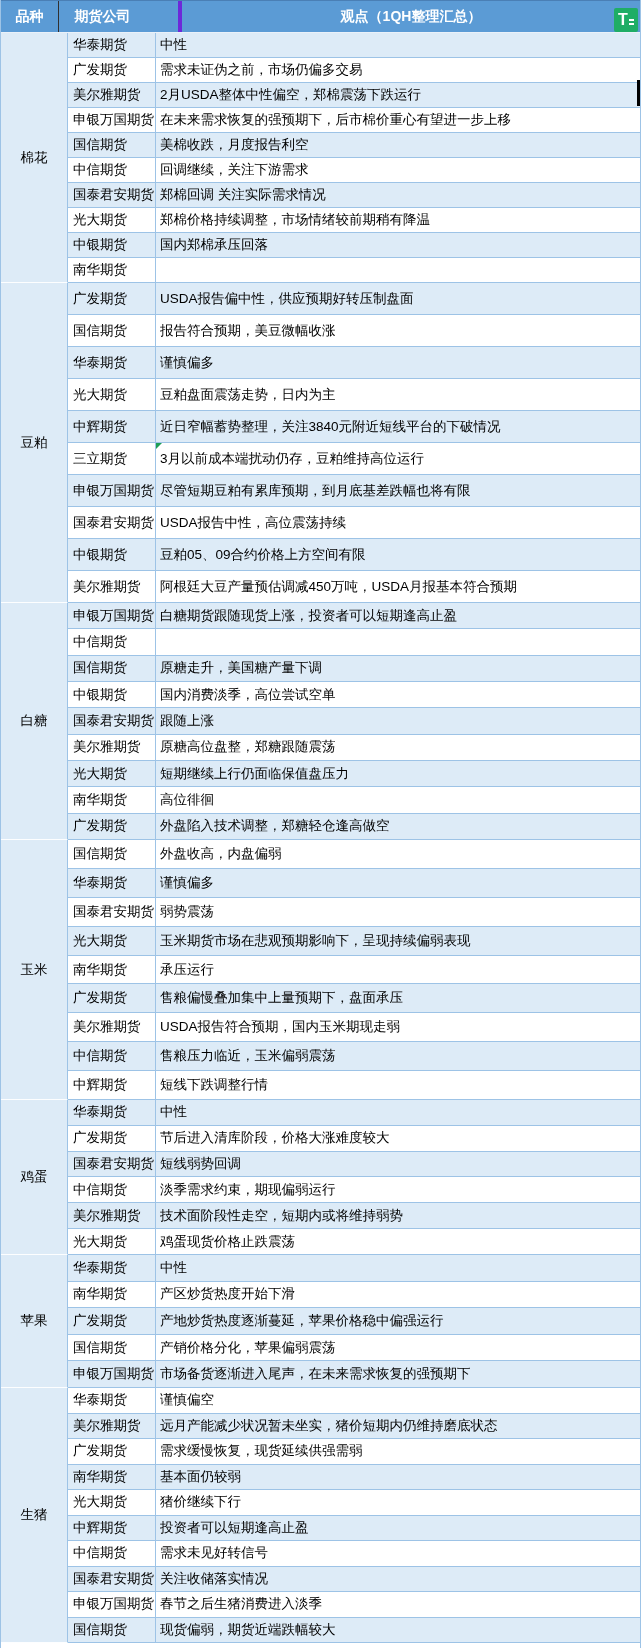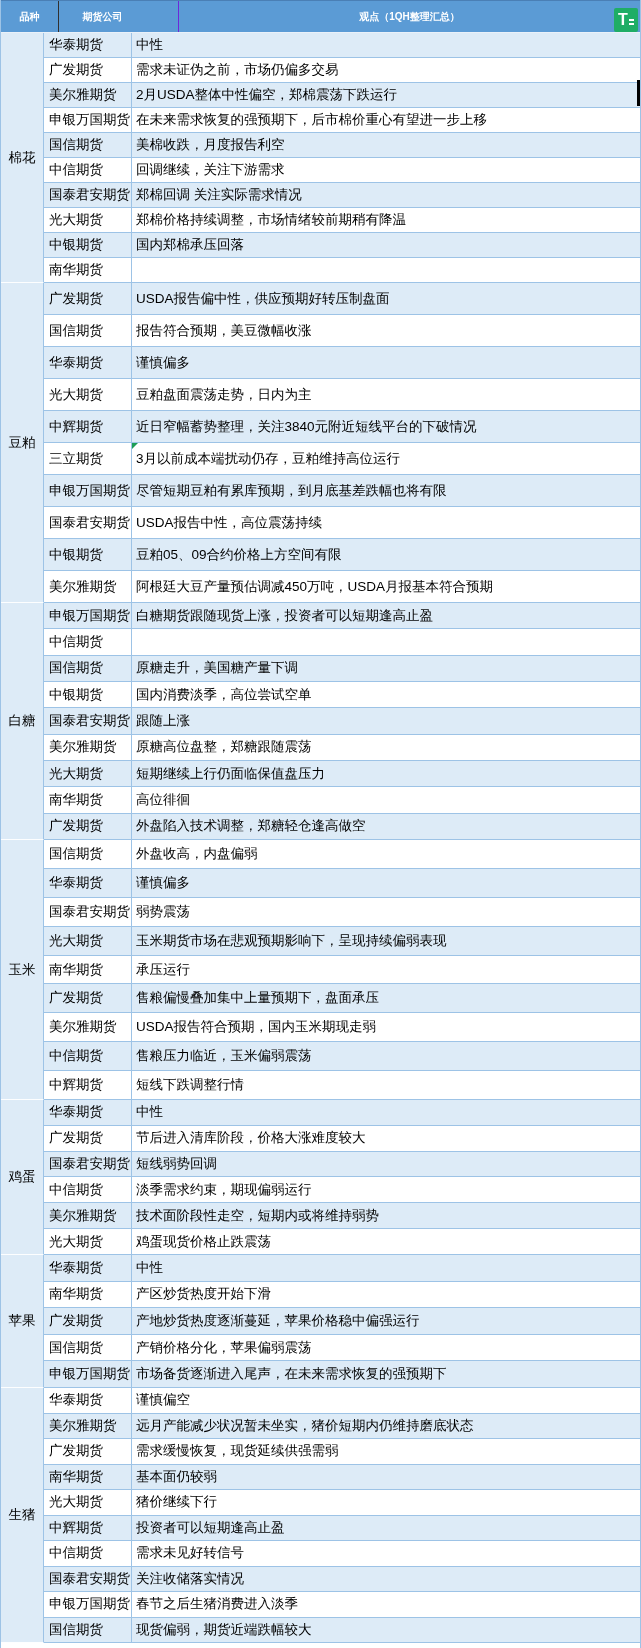--- a/index.html
+++ b/index.html
@@ -20,31 +20,31 @@
   }
   
   .header {
     display: flex;
     height: 33px;
     background: #5B9BD5;
     border-top: 1px solid #4A7FB5;
     border-bottom: 1px solid #EAF1F9;
     color: #fff;
     font-weight: bold;
-    font-size: 10px;
+    font-size: 14px;
   }
   .h-cell { display: flex; align-items: center; justify-content: center; white-space: nowrap; }
   .h-variety { width: 57px; }
   .h-company { width: 88px; border-left: 1px solid #303030; }
-  .h-view { flex: 1; border-left: 1px solid #6d28d9; margin-left: 32px; }
+  .h-view { flex: 1; border-left: 4px solid #6d28d9; margin-left: 32px; }
 
   
   .section { display: flex; width: 100%; }
   .variety-cell {
-    width: 43px;
+    width: 67px;
     background: #DDEBF7;
     border-right: 1px solid #9DC3E6;
     border-bottom: 1px solid #FDFEFF;
     display: flex; align-items: center; justify-content: center;
     font-size: 13.5px;
   }
   .rows { flex: 1; display: flex; flex-direction: column; min-width: 0; }
   .row { flex: 1; display: flex; border-bottom: 1px solid #9DC3E6; background: #fff; min-width: 0; }
   .row.band { background: #DDEBF7; }
   .company-cell {

